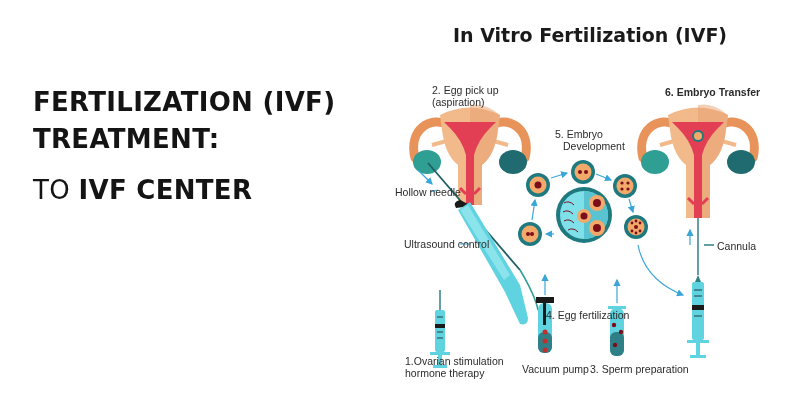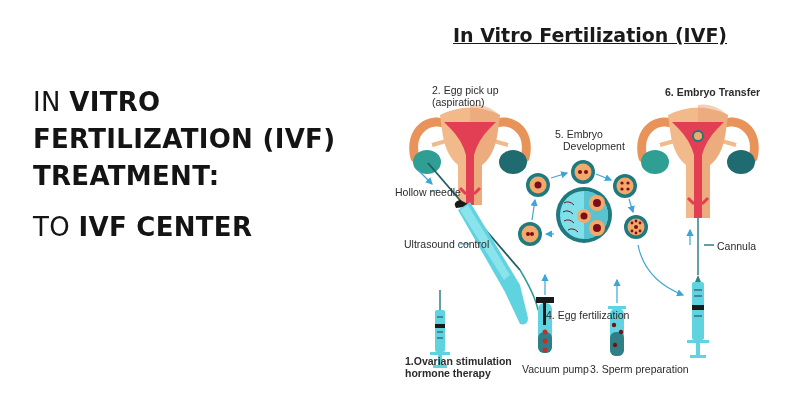--- a/index.html
+++ b/index.html
@@ -2,30 +2,29 @@
 <html><head>
 <meta charset="utf-8">
 <style>
   html, body { margin:0; padding:0; }
   body { width:800px; height:400px; background:#ffffff; position:relative; overflow:hidden; font-family:"Liberation Sans", sans-serif; }
   .headline { position:absolute; left:33px; top:84px; width:340px; color:#141414; font-family:"DejaVu Sans", sans-serif; }
   .hl-line { font-size:26px; line-height:37px; letter-spacing:0.3px; white-space:nowrap; }
   .hl-line .b { font-weight:bold; }
   .hl-line .n { font-weight:normal; }
   .hl-gap { height:14px; }
-  .diagram-title { position:absolute; left:400px; top:24px; width:380px; text-align:center; font-size:19px; font-weight:bold; color:#1a1a1a; font-family:"DejaVu Sans", sans-serif;text-decoration:underline; }
+  .diagram-title { position:absolute; left:400px; top:24px; width:380px; text-align:center; font-size:19px; font-weight:bold; color:#1a1a1a; font-family:"DejaVu Sans", sans-serif; }
   .lbl { position:absolute; font-size:10.5px; color:#2b2b2b; font-family:"Liberation Sans", sans-serif; white-space:nowrap; line-height:12px; }
   .lbl.c { text-align:left; }
   svg.ill { position:absolute; left:360px; top:70px; }
 </style>
 </head>
 <body>
 
 <div class="headline">
-  <div class="hl-line"><span class="n">IN </span><span class="b">VITRO</span></div>
   <div class="hl-line"><span class="b">FERTILIZATION (IVF)</span></div>
   <div class="hl-line"><span class="b">TREATMENT:</span></div>
   <div class="hl-gap"></div>
   <div class="hl-line"><span class="n">TO </span><span class="b">IVF CENTER</span></div>
 </div>
 
 <div class="diagram-title">In Vitro Fertilization (IVF)</div>
 
 <svg class="ill" width="440" height="330" viewBox="0 0 440 330">
   <defs>
@@ -178,18 +177,18 @@
 </div>
 <div class="lbl" style="left:555px;top:128px;">
   <div>5. Embryo</div>
   <div style="padding-left:8px;text-align:center;">Development</div>
 </div>
 <div class="lbl" style="left:665px;top:86px;font-weight:bold;">6. Embryo Transfer</div>
 <div class="lbl" style="left:395px;top:186px;">Hollow needle</div>
 <div class="lbl" style="left:404px;top:238px;">Ultrasound control</div>
 <div class="lbl" style="left:546px;top:262px;margin-top:47px;">4. Egg fertilization</div>
 <div class="lbl" style="left:717px;top:240px;">Cannula</div>
-<div class="lbl c" style="left:405px;top:355px;width:130px;font-weight:bold;">
+<div class="lbl c" style="left:405px;top:355px;width:130px;">
   <div>1.Ovarian stimulation</div>
   <div>hormone therapy</div>
 </div>
 <div class="lbl" style="left:522px;top:363px;">Vacuum pump</div>
 <div class="lbl" style="left:590px;top:363px;">3. Sperm preparation</div>
 
 </body></html>

